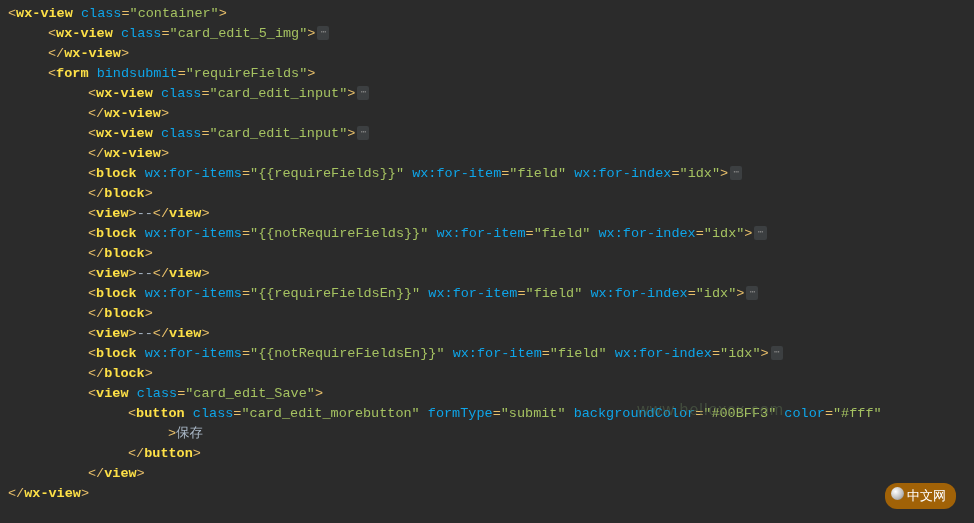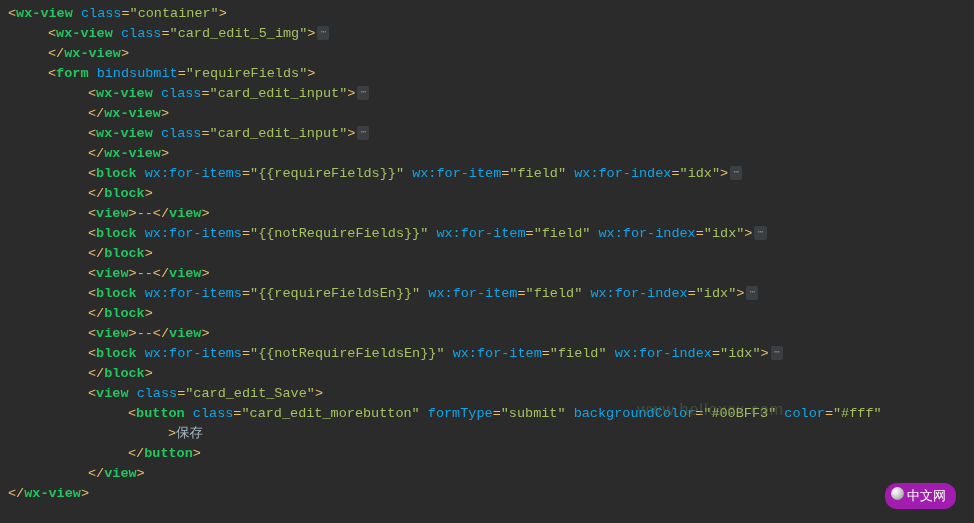--- a/index.html
+++ b/index.html
@@ -14,21 +14,21 @@
     height: 523px;
     overflow: hidden;
     position: relative;
   }
   .line { white-space: pre; }
   .i1 { padding-left: 40px; }
   .i2 { padding-left: 80px; }
   .i3 { padding-left: 120px; }
   .i4 { padding-left: 160px; font-family: Liberation Mono, monospace; }
   .punct  { color: #e8bf6a; }
-  .elname { color: #22c55e; font-weight: bold; }
+  .elname { color: #fde047; font-weight: bold; }
   .attr   { color: #0ea5e9; }
   .val    { color: #a5c261; }
   .text   { color: #a9b7c6; }
   .fold {
     display: inline-block;
     background: #3c3f41;
     color: #808080;
     font-size: 10px;
     padding: 0 3px;
     border-radius: 2px;
@@ -44,21 +44,21 @@
     color: rgba(90,110,80,0.5);
     text-align: center;
     pointer-events: none;
   }
   .watermark .wm-top { font-size: 36px; font-weight: bold; letter-spacing: 1px; }
   .watermark .wm-bot { font-size: 16px; letter-spacing: 1px; }
   .badge {
     position: absolute;
     right: 18px;
     bottom: 14px;
-    background: #a21caf;
+    background: #a16207;
     color: #fff;
     font-family: Arial, sans-serif;
     font-size: 13px;
     padding: 3px 10px 3px 22px;
     border-radius: 12px;
   }
   .badge::before {
     content: "";
     position: absolute;
     left: 6px;

